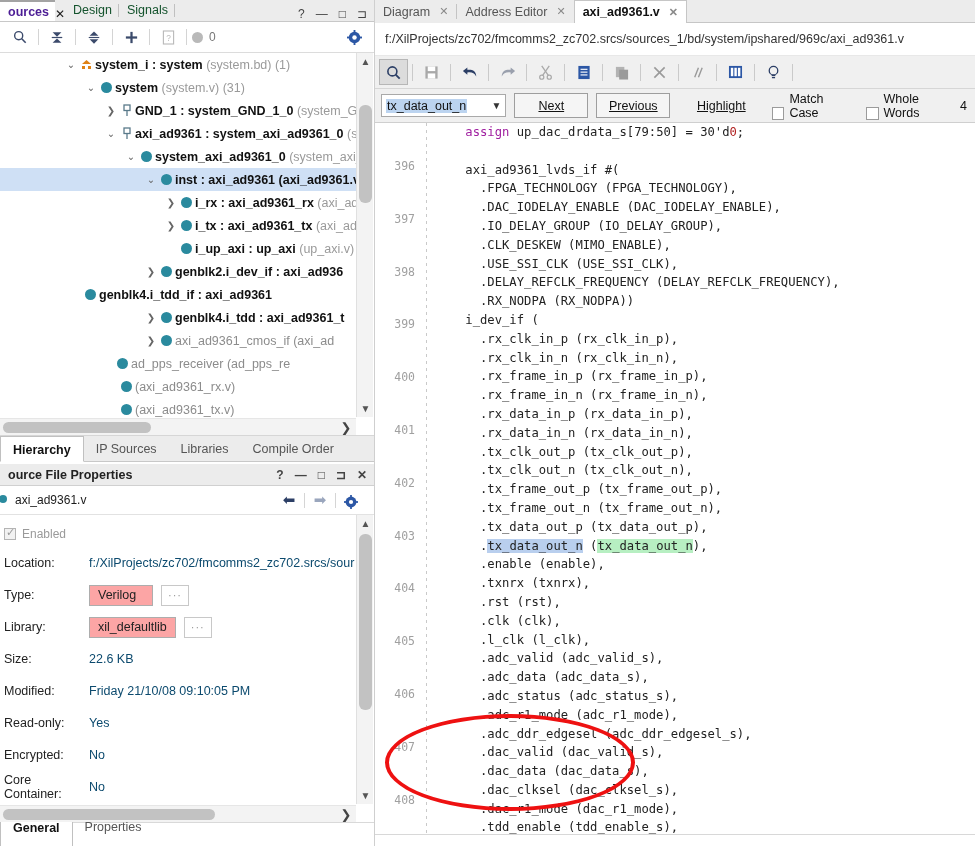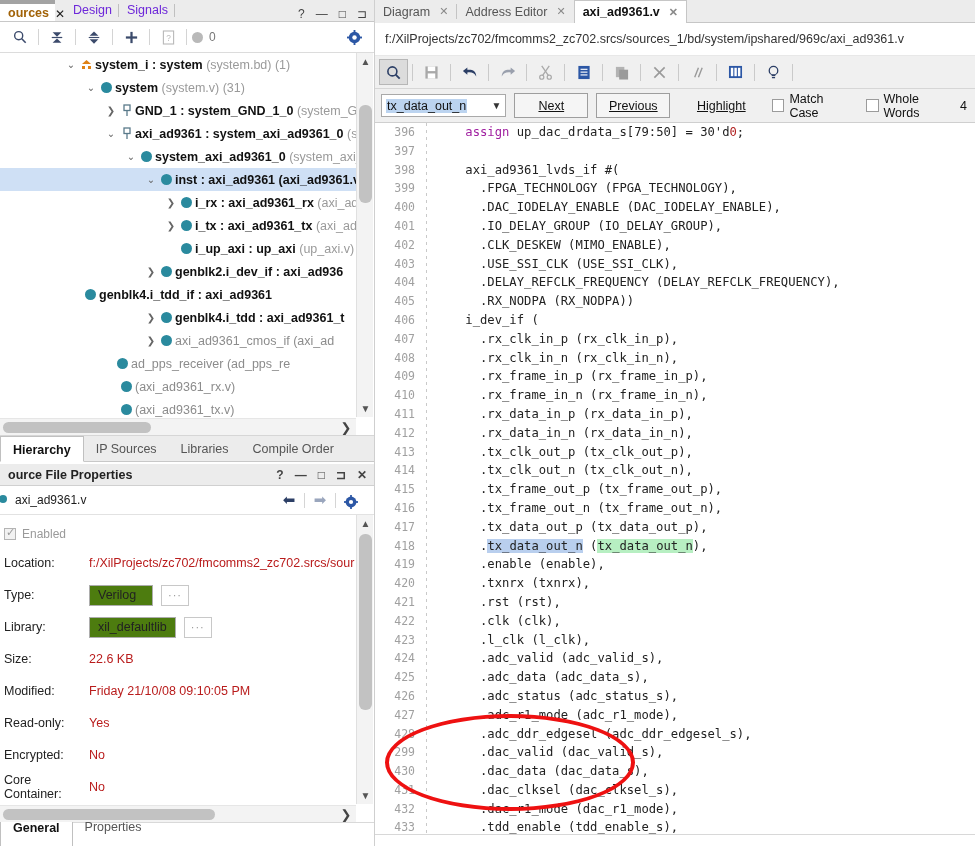--- a/index.html
+++ b/index.html
@@ -8,23 +8,23 @@
   #app{ position:relative; width:975px; height:846px; display:flex; }
 
   
   .left{ width:375px; height:846px; position:relative; background:#fff;
          display:flex; flex-direction:column; border-right:1px solid #cfcfcf; }
 
   
   .panel-tabs{ height:22px; background:#ececec; display:flex; align-items:flex-end;
       position:relative; border-bottom:1px solid #c8c8c8;}
   .ptab{ height:22px; line-height:22px; padding:0 6px 0 8px; font-size:12.5px;
-      color:#6d28d9; display:flex; align-items:center; gap:6px; }
-  .ptab.active{ background:#fff; color:#a16207; font-weight:bold; border-left:1px solid #c8c8c8;
-      border-right:0px solid #c8c8c8; border-top:5px solid #a3a3a3; margin-left:-1px;}
+      color:#14532d; display:flex; align-items:center; gap:6px; }
+  .ptab.active{ background:#fff; color:#4c1d95; font-weight:bold; border-left:1px solid #c8c8c8;
+      border-right:0px solid #c8c8c8; border-top:3px solid #a3a3a3; margin-left:-1px;}
   .vdiv{ width:1px; height:13px; background:#c0c0c0; align-self:center; }
   .panel-win-btns{ margin-left:auto; display:flex; align-items:center; gap:11px;
       padding-right:7px; color:#444; font-size:12px; }
   .panel-win-btns span{ cursor:default; }
 
   
   .src-toolbar{ height:31px; background:#fff; display:flex; align-items:center;
       border-bottom:1px solid #dcdcdc; padding:0 7px; gap:0px; }
   .tbtn{ width:26px; height:26px; display:flex; align-items:center; justify-content:center;
       color:#3b4a6b; }
@@ -76,25 +76,25 @@
   .props-file{ height:29px; display:flex; align-items:center; padding-left:4px; gap:7px;
       border-bottom:1px solid #e2e2e2;}
   .props-file .navs{ margin-left:auto; display:flex; align-items:center; gap:0px; padding-right:8px;}
   .navbtn{ width:30px; text-align:center; font-size:15px; color:#2c3f66;}
   .navbtn.dis{ color:#9aa6bd;}
   .navsep{ width:1px; height:15px; background:#d5d5d5; }
   .props-body{ flex:1; position:relative; overflow:hidden; }
   .pgrid{ position:absolute; left:0; top:0; right:18px; bottom:18px; padding:6px 0 0 4px; }
   .prow{ height:32px; display:flex; align-items:center; font-size:12.5px; }
   .plabel{ width:85px; color:#222; flex:0 0 85px;}
-  .pval{ color:#b91c1c; white-space:nowrap; }
+  .pval{ color:#0c4a6e; white-space:nowrap; }
   .pcheck{ display:flex; align-items:center; gap:6px; color:#9a9a9a; height:26px;}
   .cbox{ width:12px; height:12px; border:1px solid #b4b4b4; background:#f2f2f2; position:relative;}
   .cbox.checked::after{ content:"✓"; position:absolute; left:1px; top:-3px; font-size:11px; color:#9a9a9a;}
-  .combo{ min-width:64px; height:21px; border:1px solid #adadad; background:#4d7c0f;
+  .combo{ min-width:64px; height:21px; border:1px solid #adadad; background:#fca5a5;
       display:inline-flex; align-items:center; padding:0 8px; font-size:12.5px; color:#222;}
   .dots{ width:28px; height:21px; border:1px solid #c8c8c8; background:#fff; margin-left:8px;
       display:inline-flex; align-items:center; justify-content:center; color:#999; letter-spacing:1px;
       font-size:11px;}
 
   .props-tabs{ height:24px; background:#fff; display:flex; align-items:center;
       border-top:1px solid #d9d9d9; }
   .props-tabs .htab{ height:40px; line-height:24px; }
 
   
@@ -119,30 +119,30 @@
   .findbar{ height:34px; background:#f0f0f0; display:flex; align-items:center;
       padding:0 6px; gap:8px; border-bottom:1px solid #cfcfcf;}
   .fcombo{ width:135px; height:23px; background:#fff; border:1px solid #a9a9a9;
       display:flex; align-items:center; padding:0 4px; position:relative;}
   .fcombo .txt{ background:#bcd4f0; padding:0 1px; font-size:12.5px; color:#111;}
   .fcombo .cv{ margin-left:auto; color:#333; font-size:10px;}
   .fbtn{ height:25px; min-width:74px; background:#f5f5f5; border:1px solid #9e9e9e;
       display:flex; align-items:center; justify-content:center; font-size:12.5px; color:#111;}
   .fbtn.flat{ border:1px solid transparent; background:transparent; min-width:62px;}
   .u{ text-decoration:underline; }
-  .fchk{ display:flex; align-items:center; gap:5px; font-size:12.5px; color:#111;}
+  .fchk{ display:flex; align-items:flex-end; gap:5px; font-size:12.5px; color:#111;}
   .fbox{ width:13px; height:13px; border:1px solid #9b9b9b; background:#fff;}
   .fcount{ margin-left:auto; font-size:12.5px; color:#111; padding-right:2px;}
 
   
   .code-wrap{ flex:1; position:relative; overflow:hidden; background:#fff;}
   .code{ position:absolute; inset:0; display:flex; font-family:"DejaVu Sans Mono", monospace;}
   .gutter{ width:47px; flex:0 0 47px; text-align:right; padding-right:7px; color:#a0a0a0;
       font-size:11.5px; background:#fff;}
-  .gutter div{ height:18.8px; line-height:18.8px;}
+  .gutter div{ height:18.8px; line-height:18.8px;margin-top:34px;}
   .marker{ width:14px; flex:0 0 14px; background:
      repeating-linear-gradient(to bottom,#c9c9c9 0 3px,transparent 3px 7px);
      background-size:1px 100%; background-repeat:repeat-y; background-position:4px 0;}
   .lines{ flex:1; font-size:12.2px; overflow:hidden;}
   .lines div{ height:18.8px; line-height:18.8px; white-space:pre; color:#222;}
   .kw{ color:#a020a0; }
   .num{ color:#b02020; }
   .sel{ background:#b9cfee; }
   .hl{ background:#b7efc2; }
   .code-foot{ height:12px; border-top:1px solid #d8d8d8; background:#fff;}

